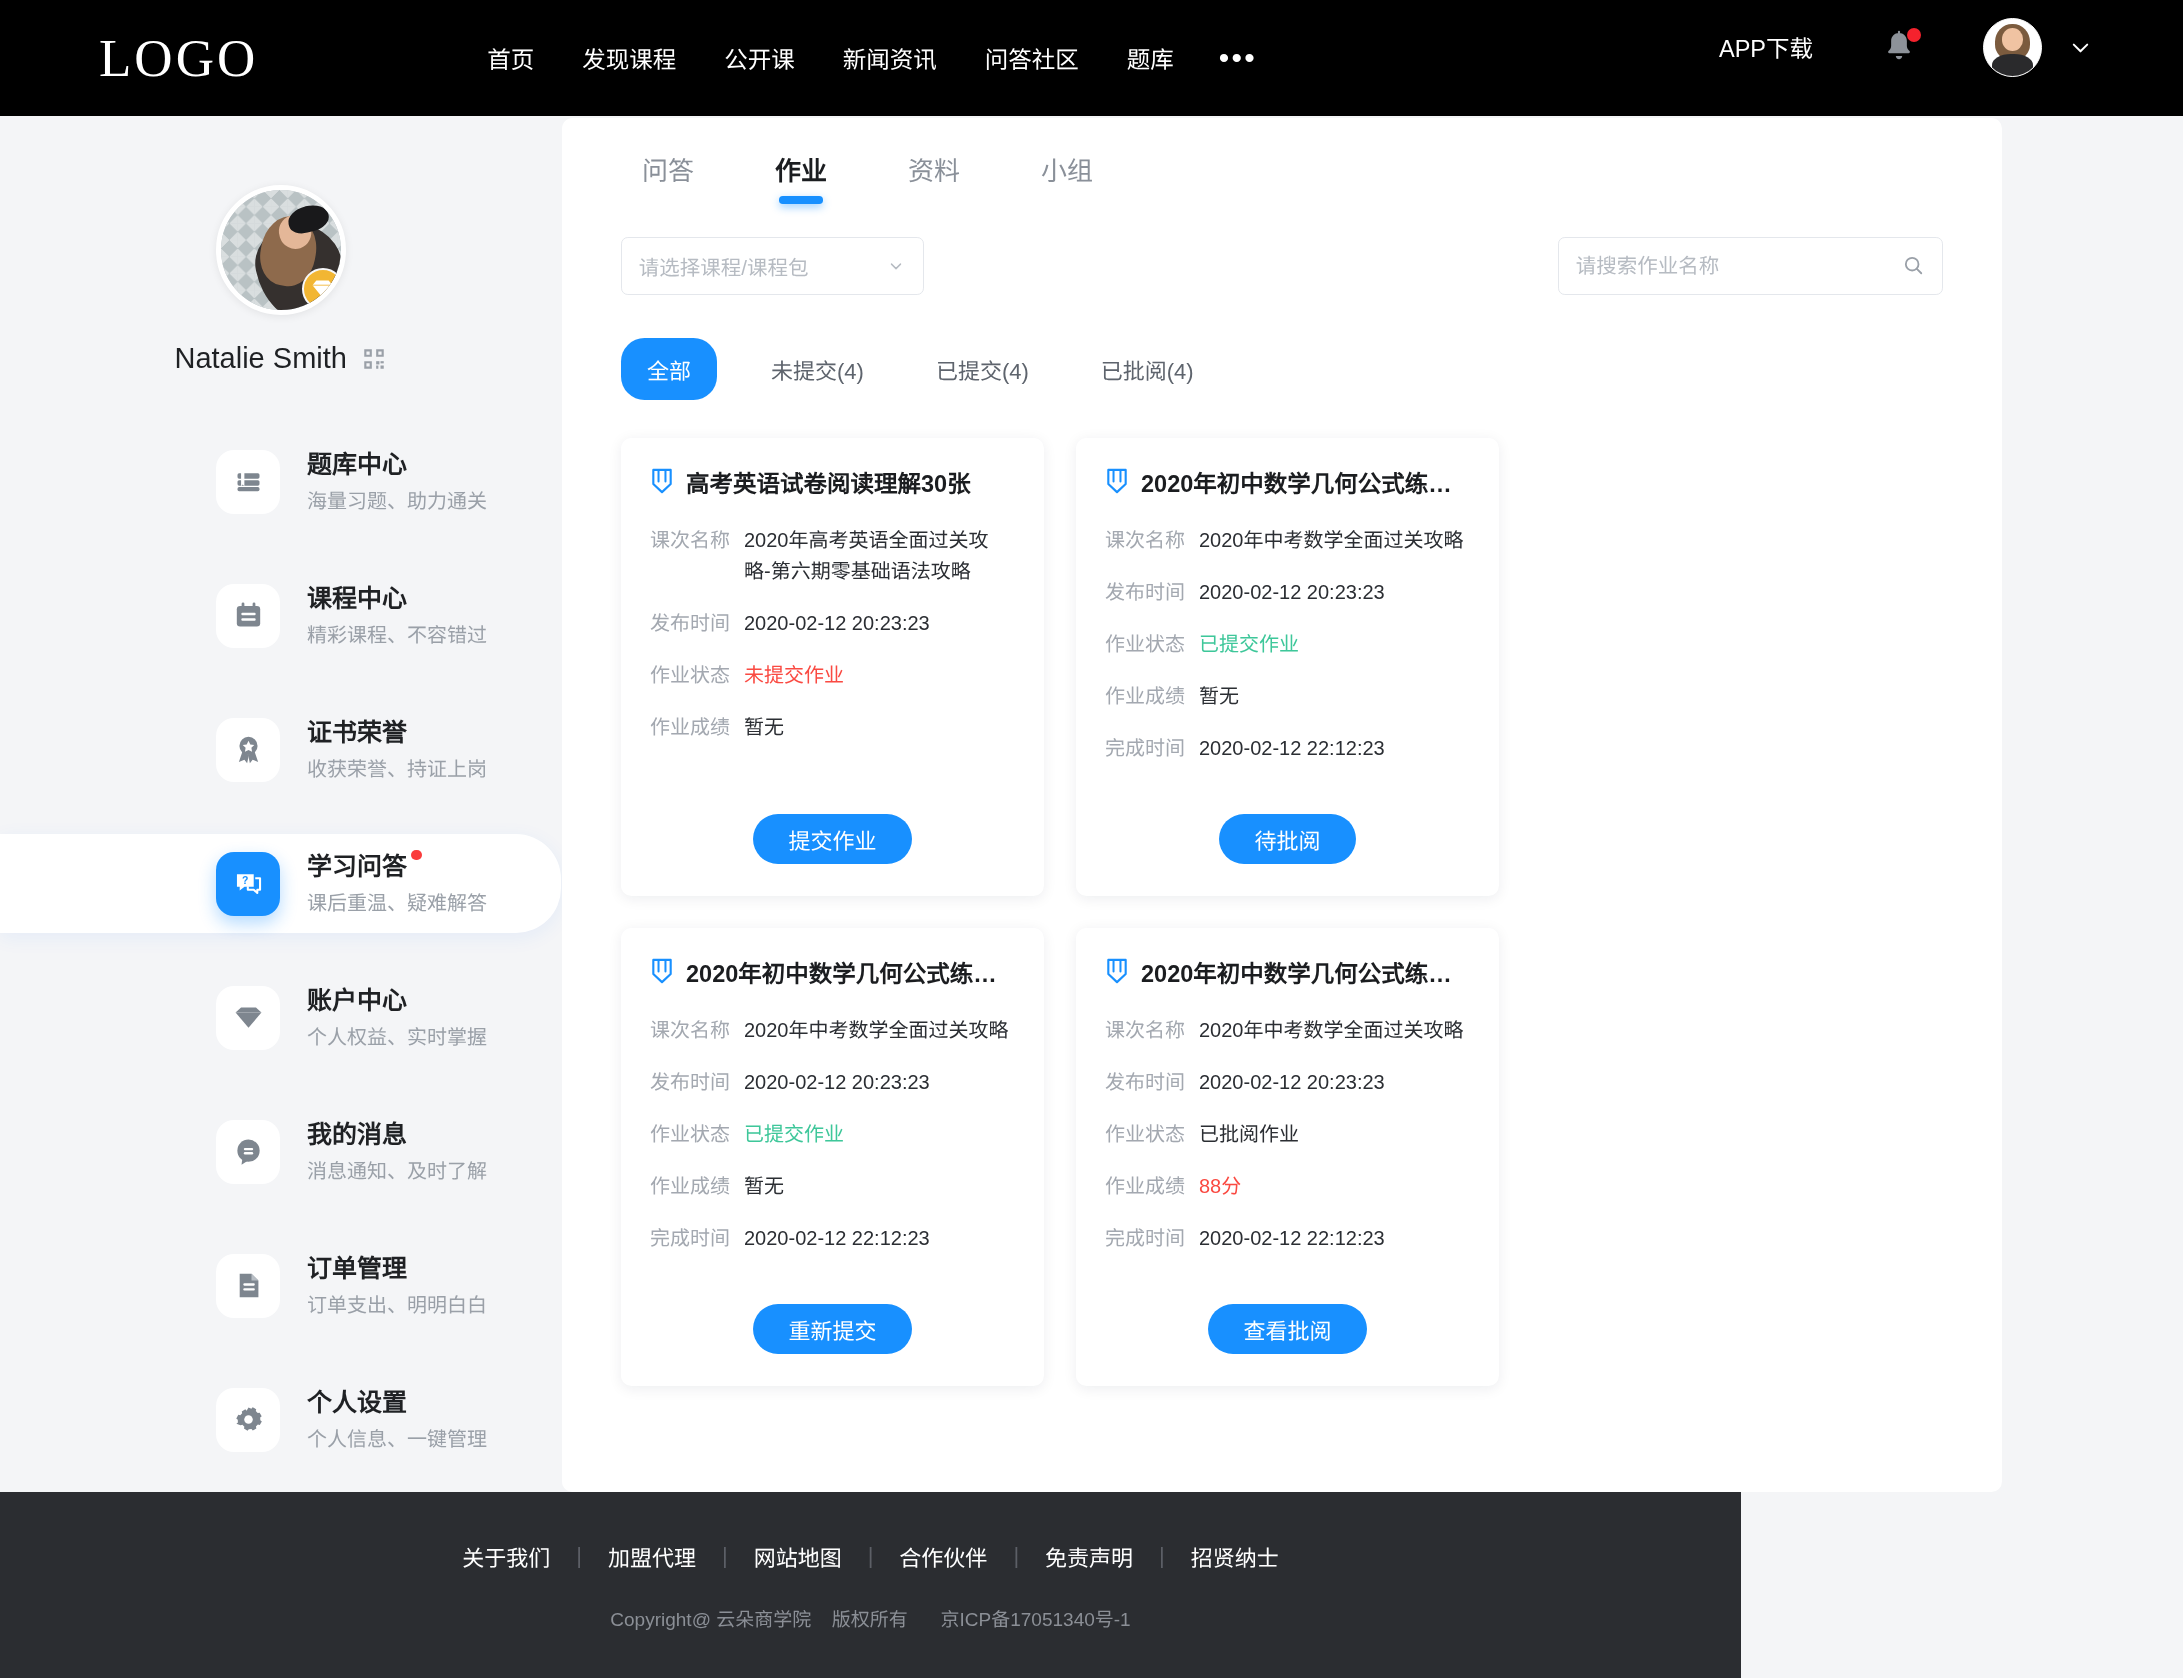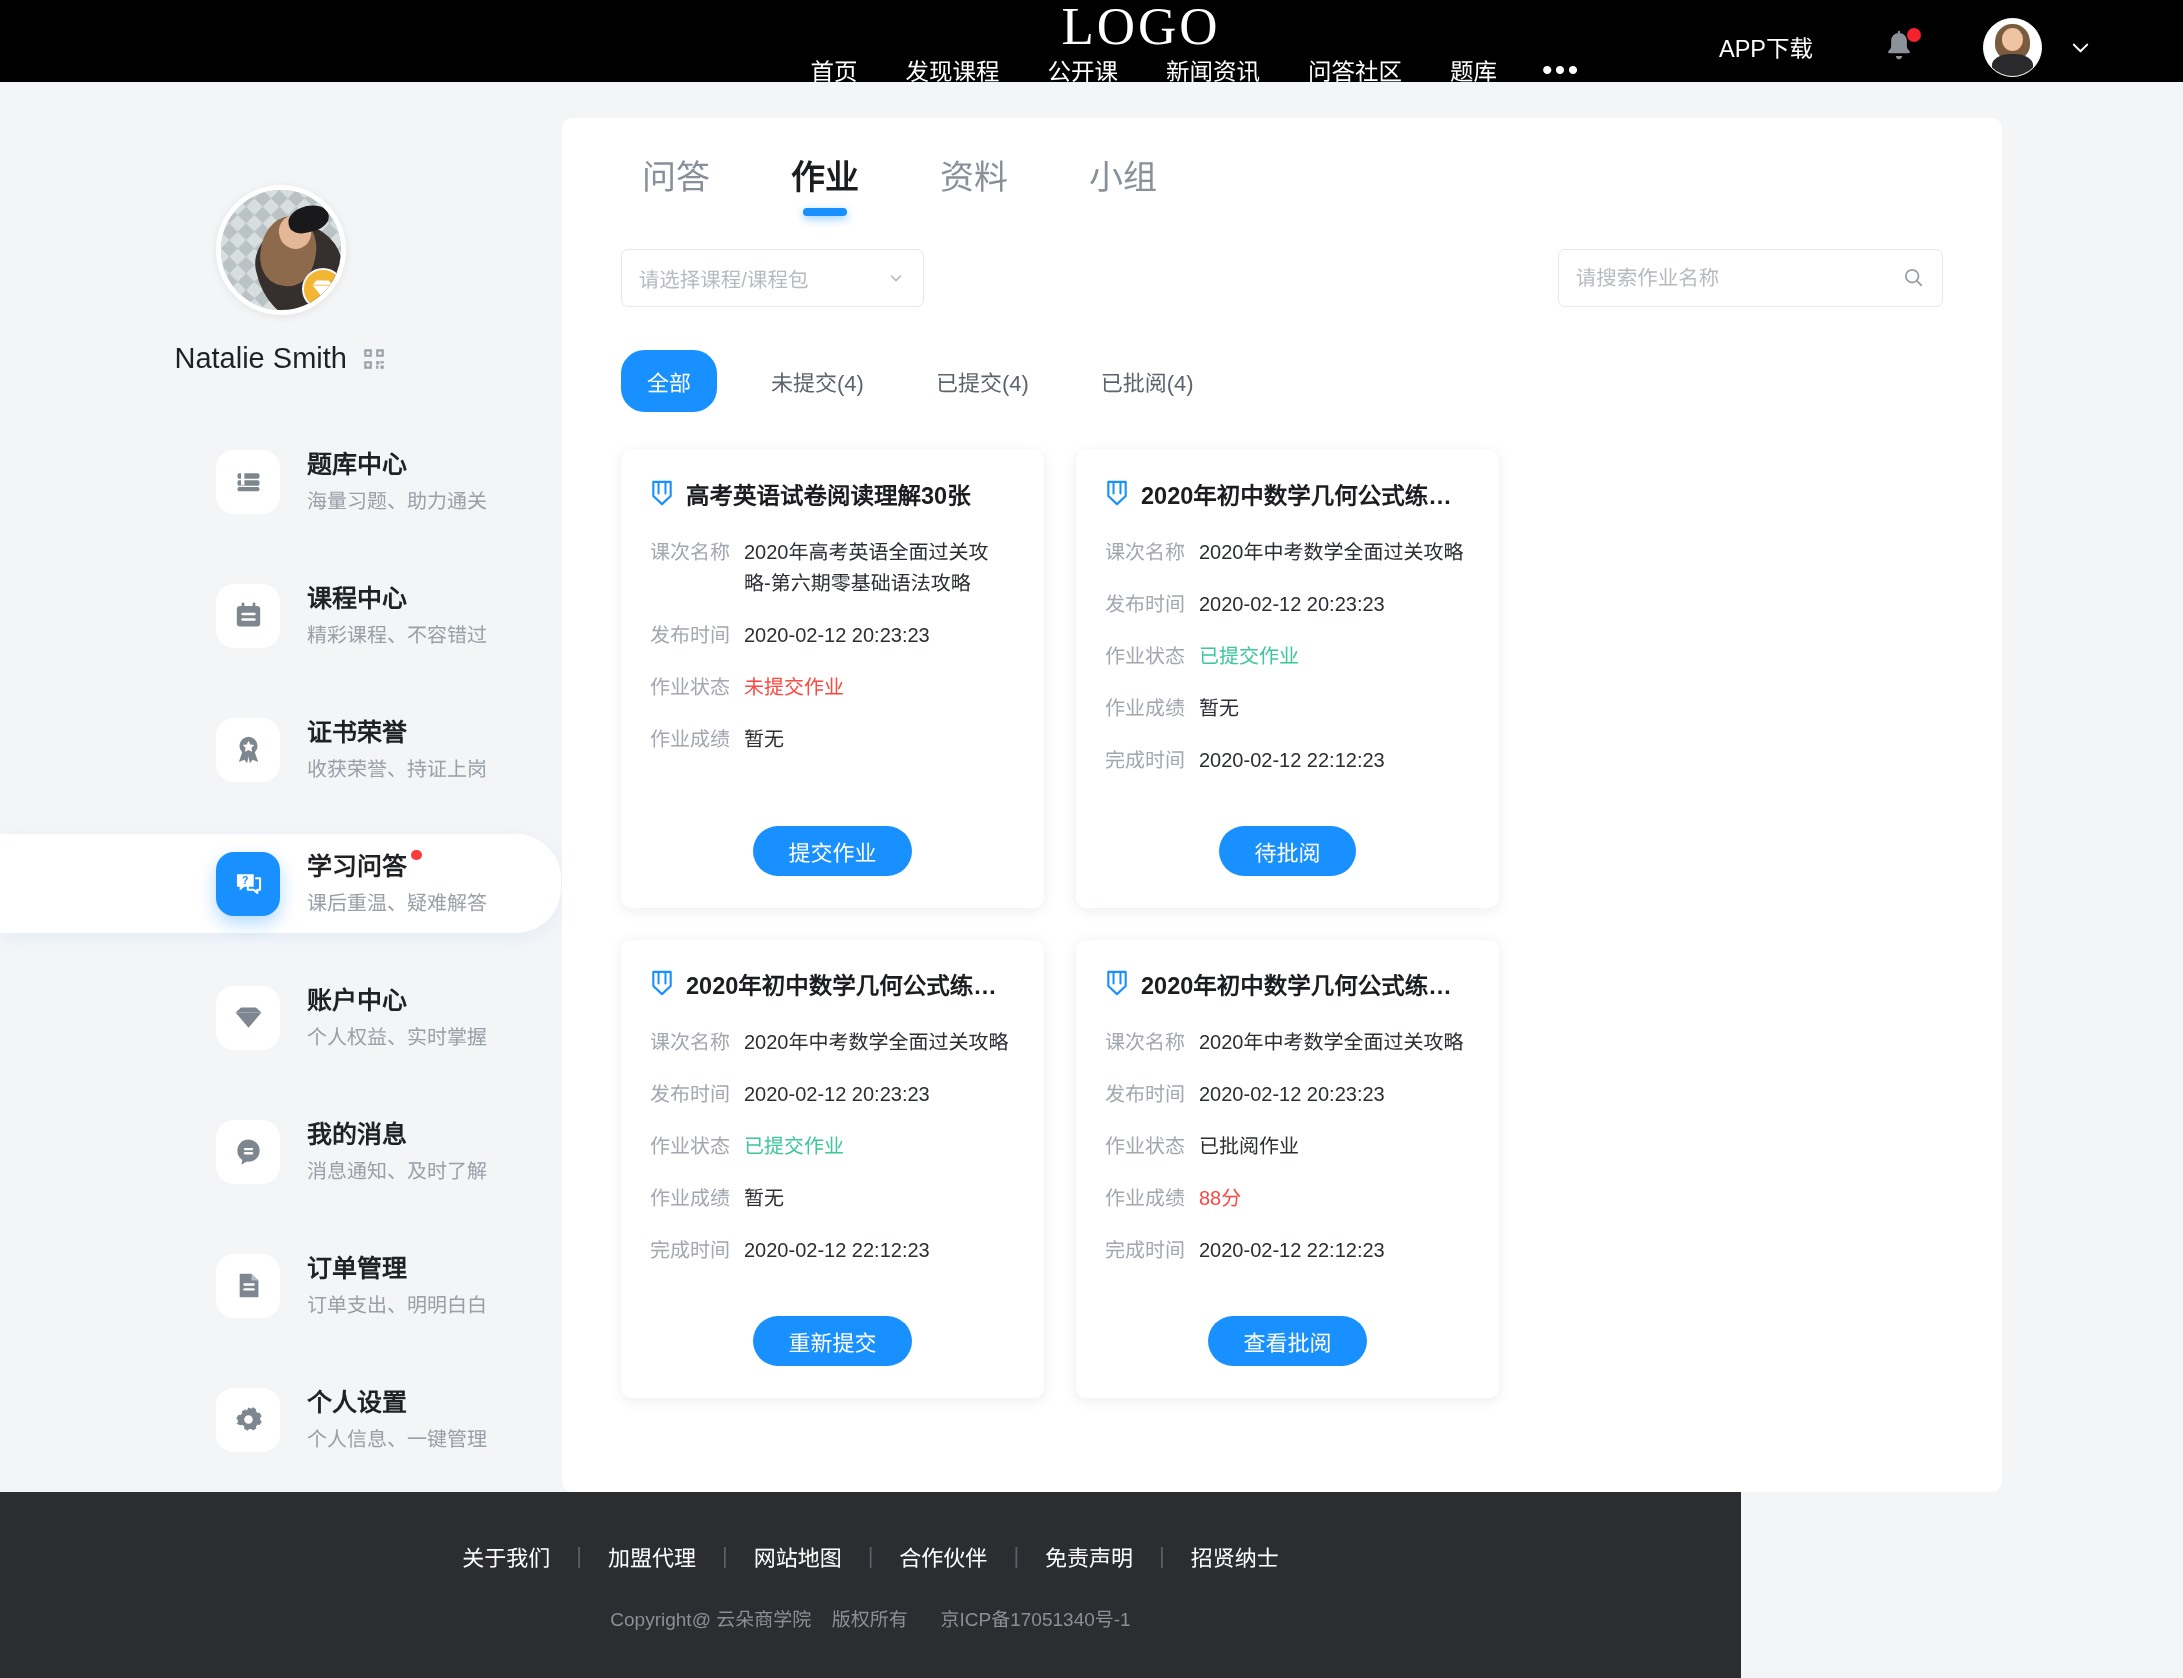--- a/index.html
+++ b/index.html
@@ -9,23 +9,23 @@
     height: 1678px;
     background: #f4f5f7;
     font-family: "Liberation Sans", "DejaVu Sans", sans-serif;
     overflow: hidden;
   }
   body { position: relative; }
 
   
   .header {
     position: absolute; top: 0; left: 0;
-    width: 2183px; height: 82px;
+    width: 2183px; height: 116px;
     background: #000000;
-    display: flex; align-items: center; flex-direction: column;
+    display: flex; align-items: center;
   }
   .logo {
     margin-left: 99px;
     font-size: 53px;
     letter-spacing: 3px;
     color: #ffffff;
     font-weight: 400;
     font-family: "Liberation Serif", "DejaVu Serif", serif;
     line-height: 1;
   }
@@ -199,21 +199,21 @@
     background: #ffffff;
     border-radius: 10.6px;
   }
   .tabs {
     display: flex; align-items: flex-end;
     padding: 32px 0 0 59px;
     gap: 0;
   }
   .tab {
     position: relative;
-    font-size: 34px;
+    font-size: 26px;
     color: #8a9099;
     padding: 0 21px 16.7px 21px;
     margin-right: 39px;
     cursor: pointer;
     white-space: nowrap;
   }
   .tab.active { color: #1b1d20; font-weight: bold; }
   .tab.active::after {
     content: "";
     position: absolute;

